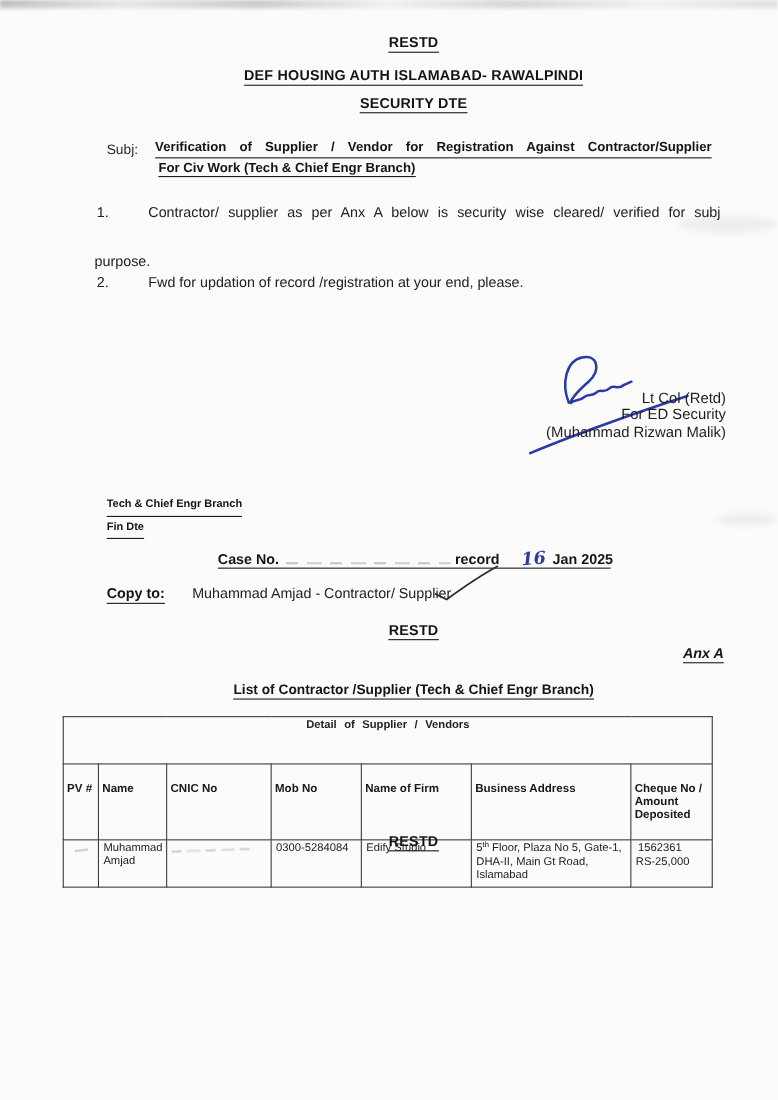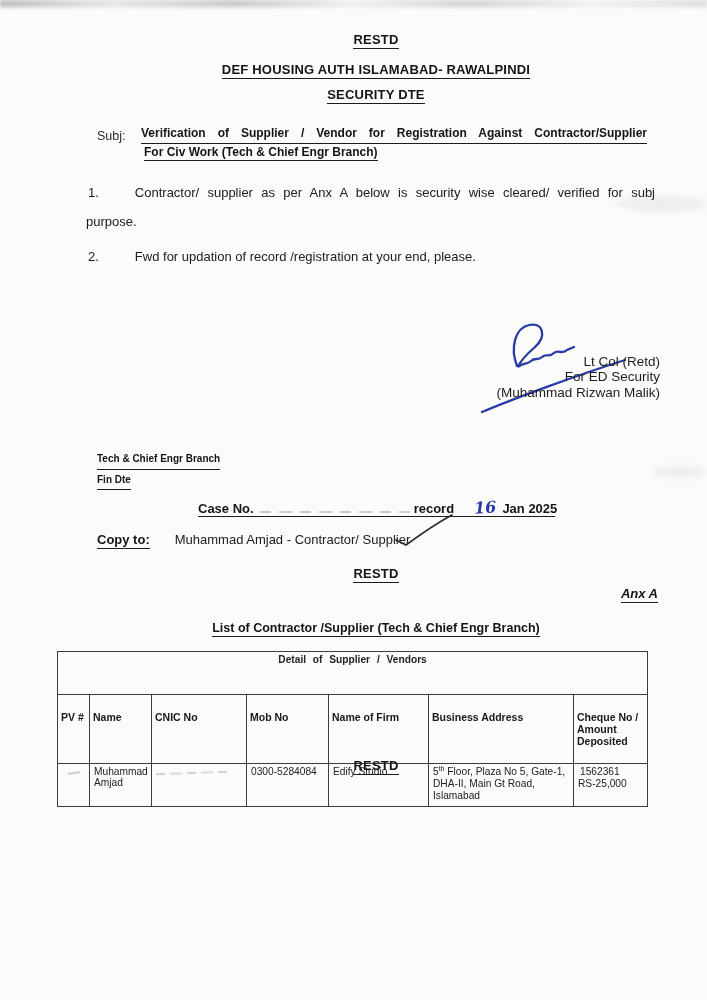--- a/index.html
+++ b/index.html
@@ -34,21 +34,21 @@
   .subj-l1{
     font-weight:bold;font-size:12px;color:#141414;white-space:nowrap;
     text-align:justify;text-align-last:justify;word-spacing:1px;
     border-bottom:1.4px solid #1c1c1c;padding-bottom:2px;height:15px;
   }
   .subj-l2{margin-top:1px;margin-left:3px;font-weight:bold;font-size:12px;color:#141414;}
   
   .para1{left:88px;top:184px;width:567px;font-size:13px;}
   .jline{white-space:nowrap;text-align:justify;text-align-last:justify;word-spacing:1.5px;line-height:17px;}
   .num-gap{display:inline-block;width:36px;}
-  .p1-l2{margin-top:12px;line-height:17px;margin-left:-2px;}
+  .p1-l2{margin-top:28px;line-height:17px;margin-left:-2px;}
   .para2{left:88px;top:248px;width:567px;font-size:13px;line-height:17px;}
   
   .sig-svg{left:470px;top:318px;pointer-events:none;}
   .sig-svg path{fill:none;stroke:var(--ink,#2a3aa8);stroke-width:2.3;stroke-linecap:round;}
   .sig-text{right:47px;top:354px;text-align:right;font-size:13.5px;line-height:15.4px;color:#1e1e1e;}
   
   .branch{left:97px;top:451px;font-size:10px;font-weight:bold;line-height:16.5px;color:#141414;}
   .branch span{display:inline-block;}
   .caseline{
     left:198px;top:498px;width:357px;height:15px;

